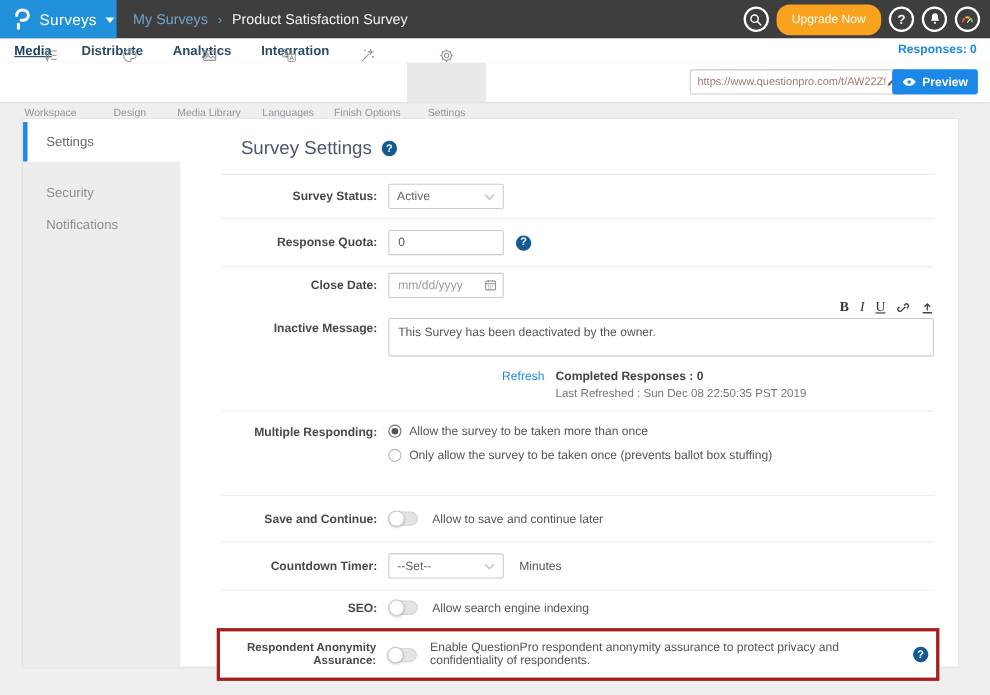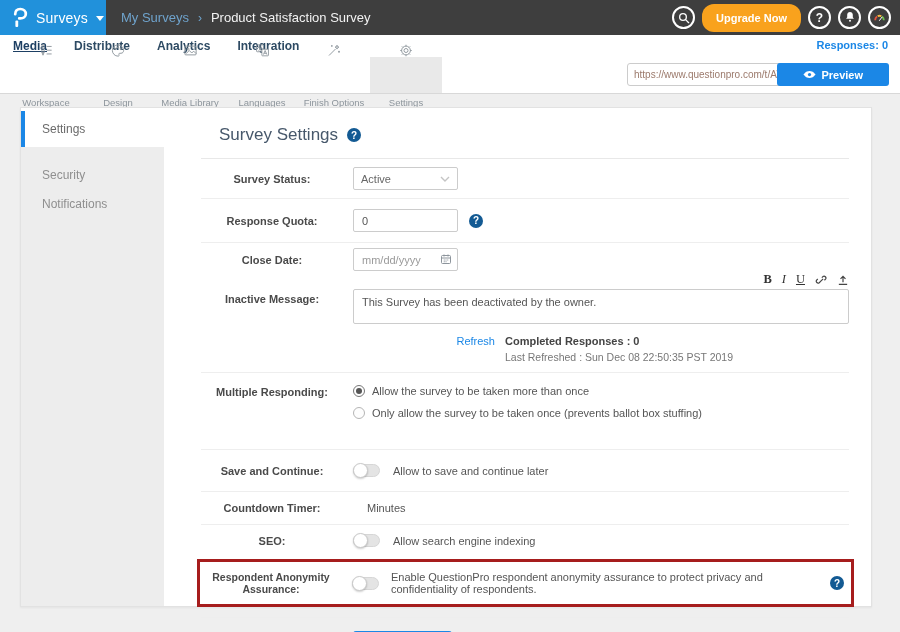--- a/index.html
+++ b/index.html
@@ -11,54 +11,54 @@
   .brand { position:absolute; left:0; top:0; width:106px; height:35px; background:#2191db;
            display:flex; align-items:center; padding-left:11px; gap:8px; cursor:pointer; }
   .brand-name { color:#fff; font-size:14px; font-weight:400; letter-spacing:.2px; }
   .caret-down { width:0; height:0; border-left:4px solid transparent; border-right:4px solid transparent; border-top:5px solid #fff; margin-top:2px; }
   .breadcrumb { position:absolute; left:121px; top:0; height:35px; display:flex; align-items:center; gap:9px; font-size:13px; }
   .bc-parent { color:#6fa3cc; cursor:pointer; }
   .bc-sep { color:#6fa3cc; font-size:12px; }
   .bc-current { color:#f2f2f2; font-weight:400; }
   .header-icons { position:absolute; right:9px; top:0; height:35px; display:flex; align-items:center; gap:7px; }
   .hicon { width:23px; height:23px; border:2px solid #fff; border-radius:50%; display:flex; align-items:center; justify-content:center; cursor:pointer; background:transparent; color:#fff; font-size:12px; font-weight:700; }
-  .upgrade-btn { height:28px; border-radius:12px; background:#f9a21d; border:none; color:#fff; font-size:11px; font-weight:700; padding:0 14px; cursor:pointer; font-family:inherit; }
+  .upgrade-btn { height:28px; border-radius:12px; background:#f9a21d; border:none; color:#fff; font-size:11px; font-weight:400; padding:0 14px; cursor:pointer; font-family:inherit; }
 
   
   .nav { position:absolute; top:35px; left:0; width:900px; height:22px; background:#fff; display:flex; align-items:center; padding-left:13px; gap:27px; }
   .nav-item { font-size:12px; font-weight:700; color:#2d4a63; cursor:pointer; }
   .nav-item.active { text-decoration:underline; color:#1d3f63; }
   .responses { position:absolute; right:12px; top:4px; font-size:11px; font-weight:700; color:#1b87e6; }
 
   
   .toolbar { position:absolute; top:57px; left:0; width:900px; height:37px; background:#fff; border-bottom:1px solid #d8d8d8; display:flex; padding-left:10px; }
   .ttab { width:72px; display:flex; flex-direction:column; align-items:center; justify-content:center; gap:3px; cursor:pointer; }
   .ttab.active { background:#e9e9e9; }
   .tlabel { font-size:9.5px; color:#8d959c; white-space:nowrap;margin-top:36px; }
   .ticon { height:15px; display:flex; align-items:center; }
   .urlbox { position:absolute; right:77px; top:6px; width:196px; height:23px; border:1px solid #ccc; border-radius:3px; background:#fff; display:flex; align-items:center; padding:0 6px; cursor:text; }
   .urltext { flex:1; font-size:10px; color:#9c7a6c; white-space:nowrap; overflow:hidden; }
-  .preview-btn { position:absolute; right:11px; top:6px; height:23px; background:#1b87e6; border:none; border-radius:3px; color:#fff; font-size:11px; font-weight:700; padding:0 26px; display:flex; align-items:center; gap:5px; cursor:pointer; font-family:inherit; }
+  .preview-btn { position:absolute; right:11px; top:6px; height:23px; background:#1b87e6; border:none; border-radius:3px; color:#fff; font-size:11px; font-weight:700; padding:0 9px; display:flex; align-items:center; gap:5px; cursor:pointer; font-family:inherit; }
 
   
   .card { position:absolute; left:20px; top:107px; width:852px; height:500px; background:#fff; border:1px solid #e2e2e2; box-shadow:0 1px 2px rgba(0,0,0,.05); }
   .sidebar { position:absolute; left:0; top:0; width:143px; height:100%; }
   .side-active { margin-top:3px; height:36px; background:#fff; border-left:4px solid #1b87e6; display:flex; align-items:center; padding-left:17px; font-size:12px; color:#6b6b6b; cursor:pointer; }
   .side-rest { position:absolute; top:39px; left:0; right:0; bottom:0; background:#ededed; padding-top:13px; }
   .side-item { height:29px; display:flex; align-items:center; padding-left:21px; font-size:12px; color:#8f8f8f; cursor:pointer; }
 
   .content { position:absolute; left:143px; top:0; right:0; bottom:0; }
   .inner { margin:0 22px 0 37px; }
 
   .title-row { padding:17px 0 13px 18px; border-bottom:1px solid #e8e8e8; display:flex; align-items:center; gap:9px; }
   .page-title { font-size:17px; color:#47586b; }
   .help { width:14px; height:14px; min-width:14px; border-radius:50%; background:#135a93; color:#fff; font-size:10px; font-weight:700; display:inline-flex; align-items:center; justify-content:center; cursor:pointer; }
 
   .row { display:flex; align-items:center; border-bottom:1px solid #eee; }
-  .lab { width:152px; min-width:152px; text-align:center; padding-right:10px; font-size:11px; font-weight:700; color:#4a4a4a; }
+  .lab { width:152px; min-width:152px; text-align:right; padding-right:10px; font-size:11px; font-weight:700; color:#4a4a4a; }
 
   .selectbox { width:105px; height:23px; border:1px solid #ccc; border-radius:2px; background:#fff; display:flex; align-items:center; justify-content:space-between; padding:0 7px; font-size:11px; color:#666; cursor:pointer;gap:38px; }
   .tinput { width:105px; height:23px; border:1px solid #ccc; border-radius:2px; padding:0 8px; font-size:11px; color:#555; font-family:inherit; }
   .tinput::placeholder { color:#9a9a9a; }
   .inputwrap { position:relative; width:105px; }
   .inputwrap .cal { position:absolute; right:6px; top:5px; pointer-events:none; }
 
   .editor-bar { display:flex; justify-content:flex-end; align-items:center; gap:10px; height:15px; margin-bottom:2px; }
   .fmt { font-family:"Liberation Serif", serif; font-size:12.5px; color:#333; cursor:pointer; line-height:1; }
   .msgarea { width:100%; height:35px; border:1px solid #ccc; border-radius:2px; font-size:11px; color:#555; padding:6px 8px; resize:none; font-family:inherit; }
@@ -317,20 +317,28 @@
       <div class="row" style="padding:14px 0;">
         <span class="lab">Save and Continue:</span>
         <span class="toggle">
             <span class="knob"></span>
           </span>
         <span class="tgl-text" style="margin-left:13px;">Allow to save and continue later</span>
       </div>
 
       <div class="row" style="padding:10px 0;">
         <span class="lab">Countdown Timer:</span>
+        <div class="selectbox">
+          <span>--Set--</span>
+          <span>
+            <svg width="10" height="6" viewBox="0 0 10 6">
+                <path d="M1 1 l4 4 4-4" fill="none" stroke="#c4c4c4" stroke-width="1.4"></path>
+              </svg>
+          </span>
+        </div>
         <span class="tgl-text" style="margin-left:14px;">Minutes</span>
       </div>
 
       <div class="row" style="padding:9px 0; border-bottom:none;">
         <span class="lab">SEO:</span>
         <span class="toggle">
             <span class="knob"></span>
           </span>
         <span class="tgl-text" style="margin-left:13px;">Allow search engine indexing</span>
       </div>

